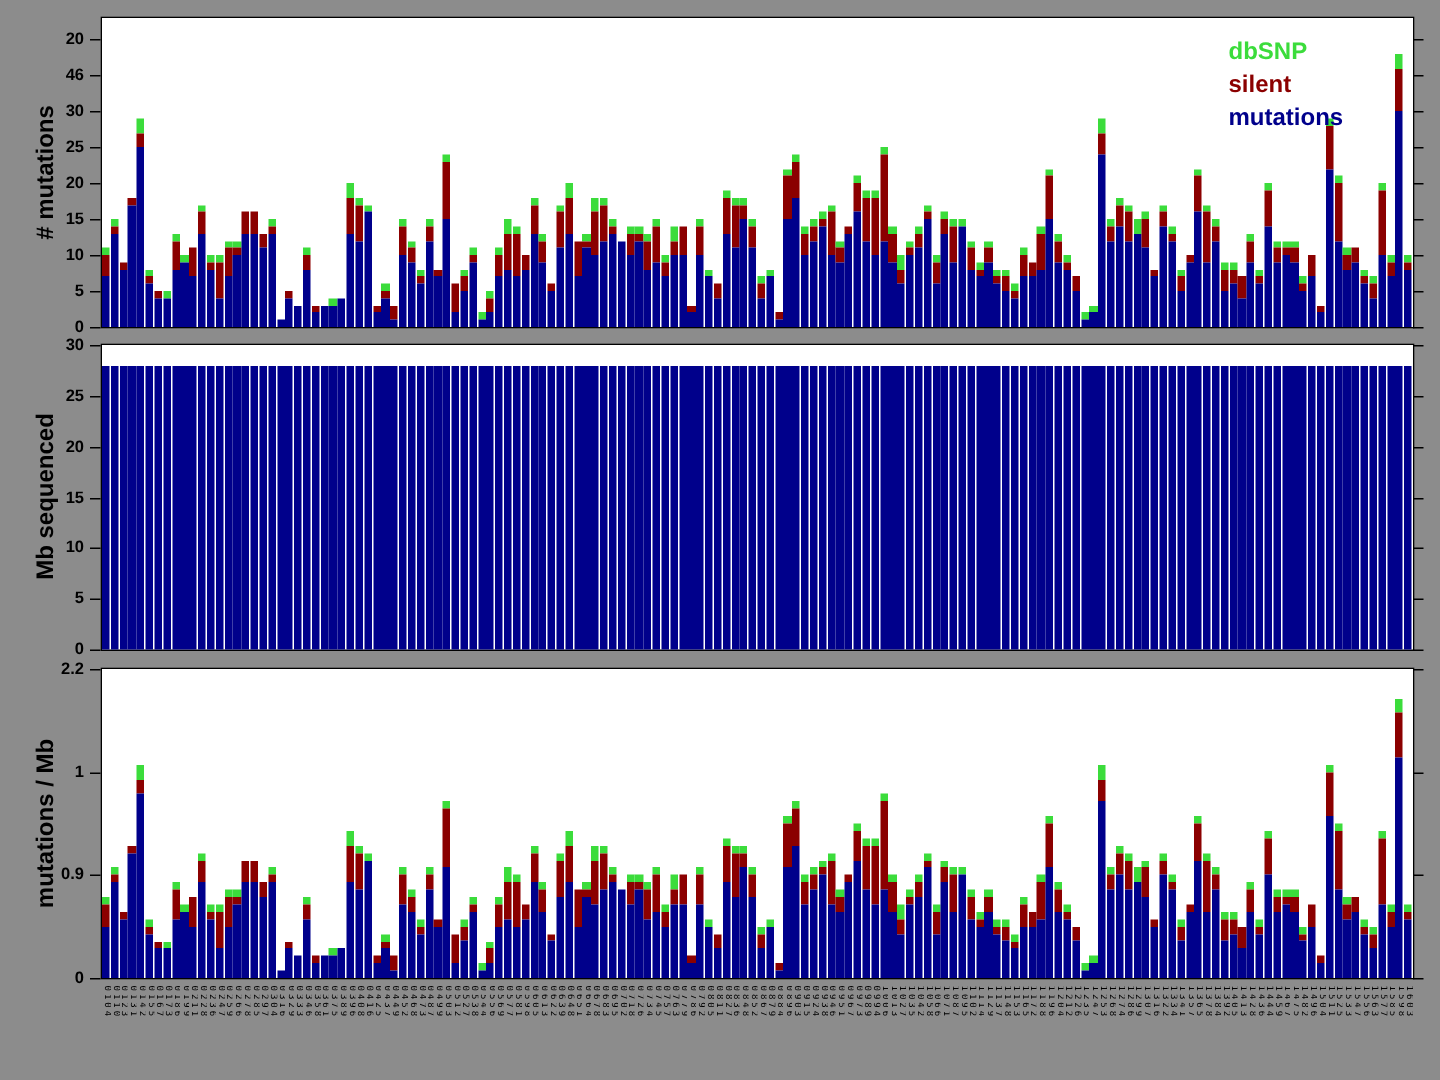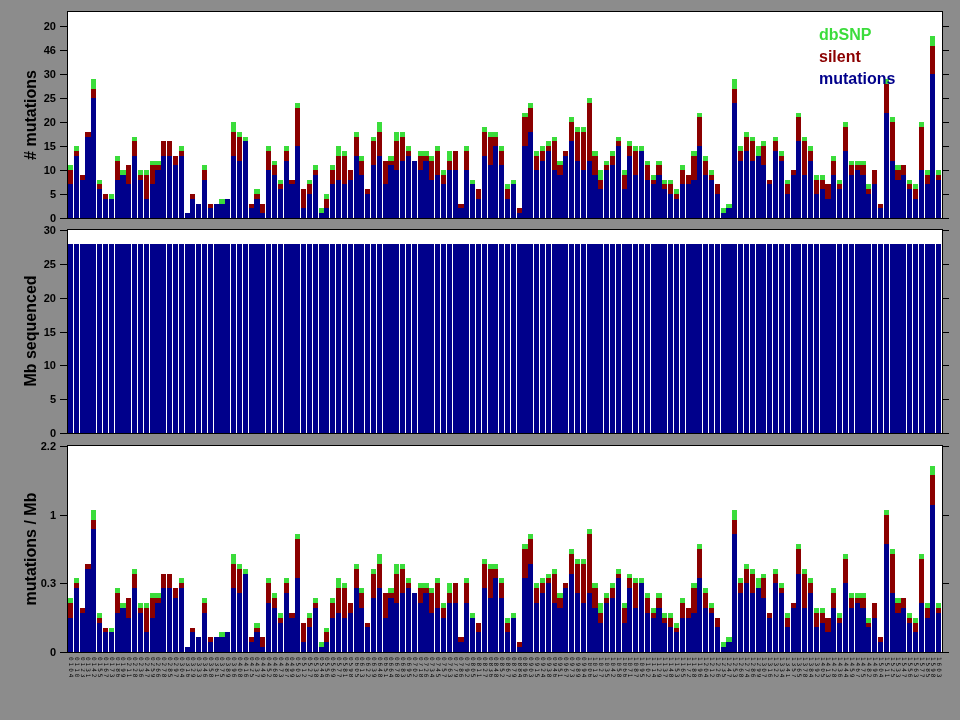--- a/index.html
+++ b/index.html
@@ -1971,21 +1971,21 @@
     <div class="tick" style="left: 942px; top: 264px;"></div>
     <div class="ticklab" style="left: 12px; top: 258px;">25</div>
     <div class="tick" style="left: 60px; top: 230px;"></div>
     <div class="tick" style="left: 942px; top: 230px;"></div>
     <div class="ticklab" style="left: 12px; top: 224px;">30</div>
     <div class="tick" style="left: 60px; top: 652px;"></div>
     <div class="tick" style="left: 942px; top: 652px;"></div>
     <div class="ticklab" style="left: 12px; top: 646px;">0</div>
     <div class="tick" style="left: 60px; top: 583px;"></div>
     <div class="tick" style="left: 942px; top: 583px;"></div>
-    <div class="ticklab" style="left: 12px; top: 577px;">0.3</div>
+    <div class="ticklab" style="left: 12px; top: 577px;">0.9</div>
     <div class="tick" style="left: 60px; top: 515px;"></div>
     <div class="tick" style="left: 942px; top: 515px;"></div>
     <div class="ticklab" style="left: 12px; top: 509px;">1</div>
     <div class="tick" style="left: 60px; top: 446px;"></div>
     <div class="tick" style="left: 942px; top: 446px;"></div>
     <div class="ticklab" style="left: 12px; top: 440px;">2.2</div>
   </div>
 
 <div id="xlabels">
     <div class="xlab" style="left: 0px; width: 5.82667px;">

